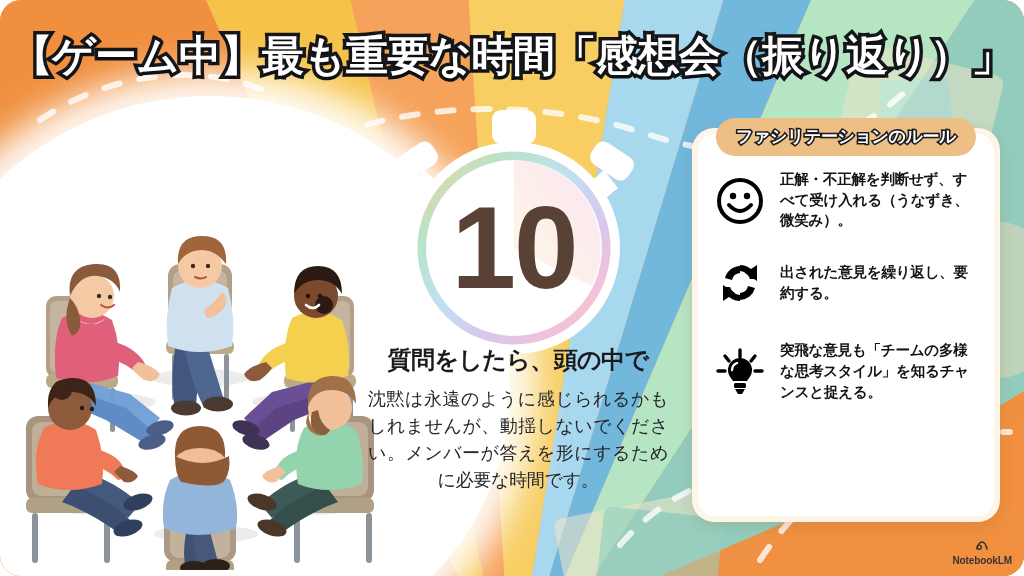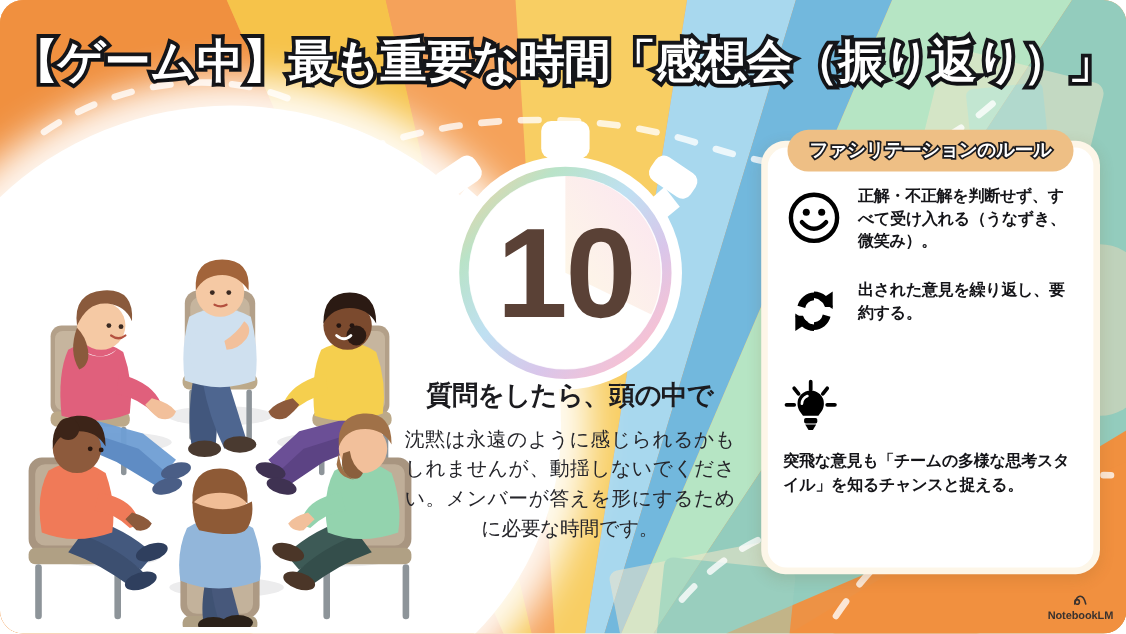--- a/index.html
+++ b/index.html
@@ -110,42 +110,42 @@
     padding:7px 20px 8px;
     font-size:17px;
     font-weight:bold;
     letter-spacing:-0.4px;
     white-space:nowrap;
     -webkit-text-stroke:3.2px #1b1b1f;
     paint-order:stroke fill;
   }
   .rule {
     display:flex;
-    align-items:flex-start;
+    align-items:center;
     gap:12px;
     margin-bottom:8px;
   }
   .rule-icon {
     flex:0 0 56px;
     height:56px;
     display:flex; align-items:center; justify-content:center;
     margin-top:2px;
   }
   .rule-icon svg { display:block; }
   .rule-text {
     flex:1 1 auto;
     font-size:14.6px;
     font-weight:bold;
     color:#141418;
     line-height:1.42;
     letter-spacing:-0.3px;
     padding-top:1px;
   }
   .rule-2 { margin-top:22px; }
-  .rule-3 { margin-top:28px;flex-direction:column; }
+  .rule-3 { margin-top:28px; }
 
   
   .watermark {
     position:absolute;
     right:12px; bottom:10px;
     display:flex; align-items:center; gap:4px;
     font-size:10px;
     font-weight:600;
     color:#2b2b2e;
     letter-spacing:-0.1px;

